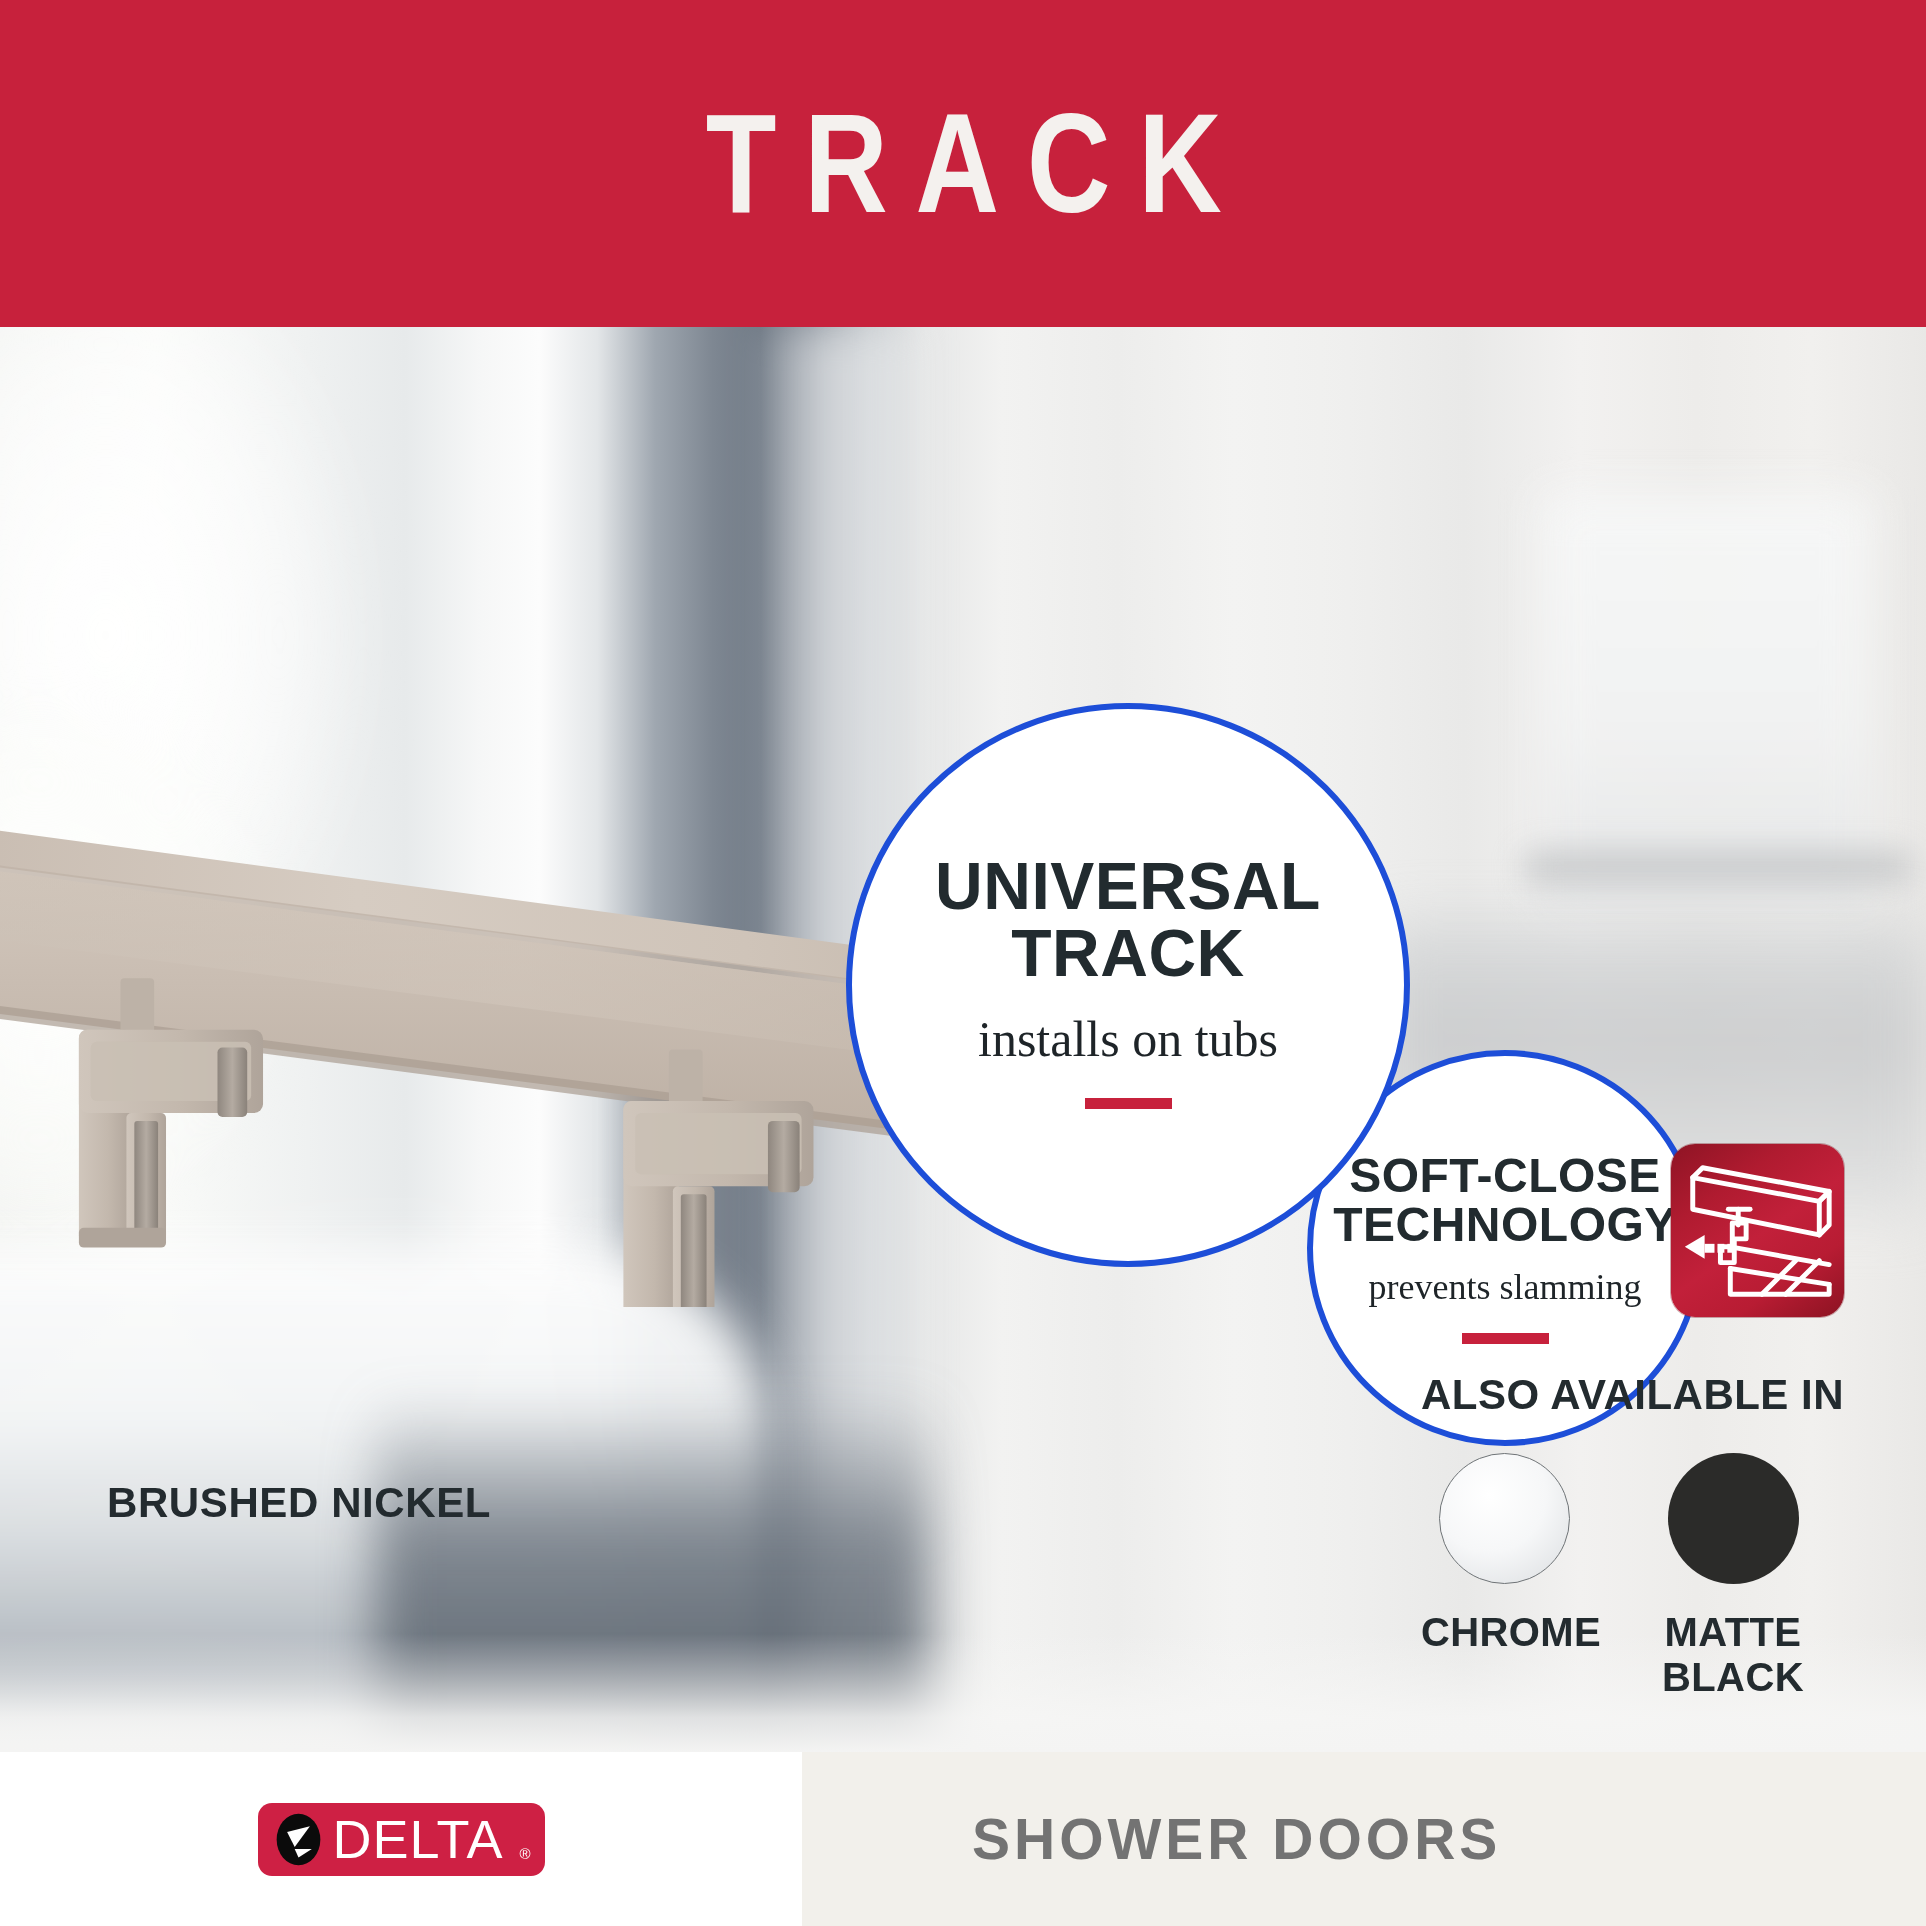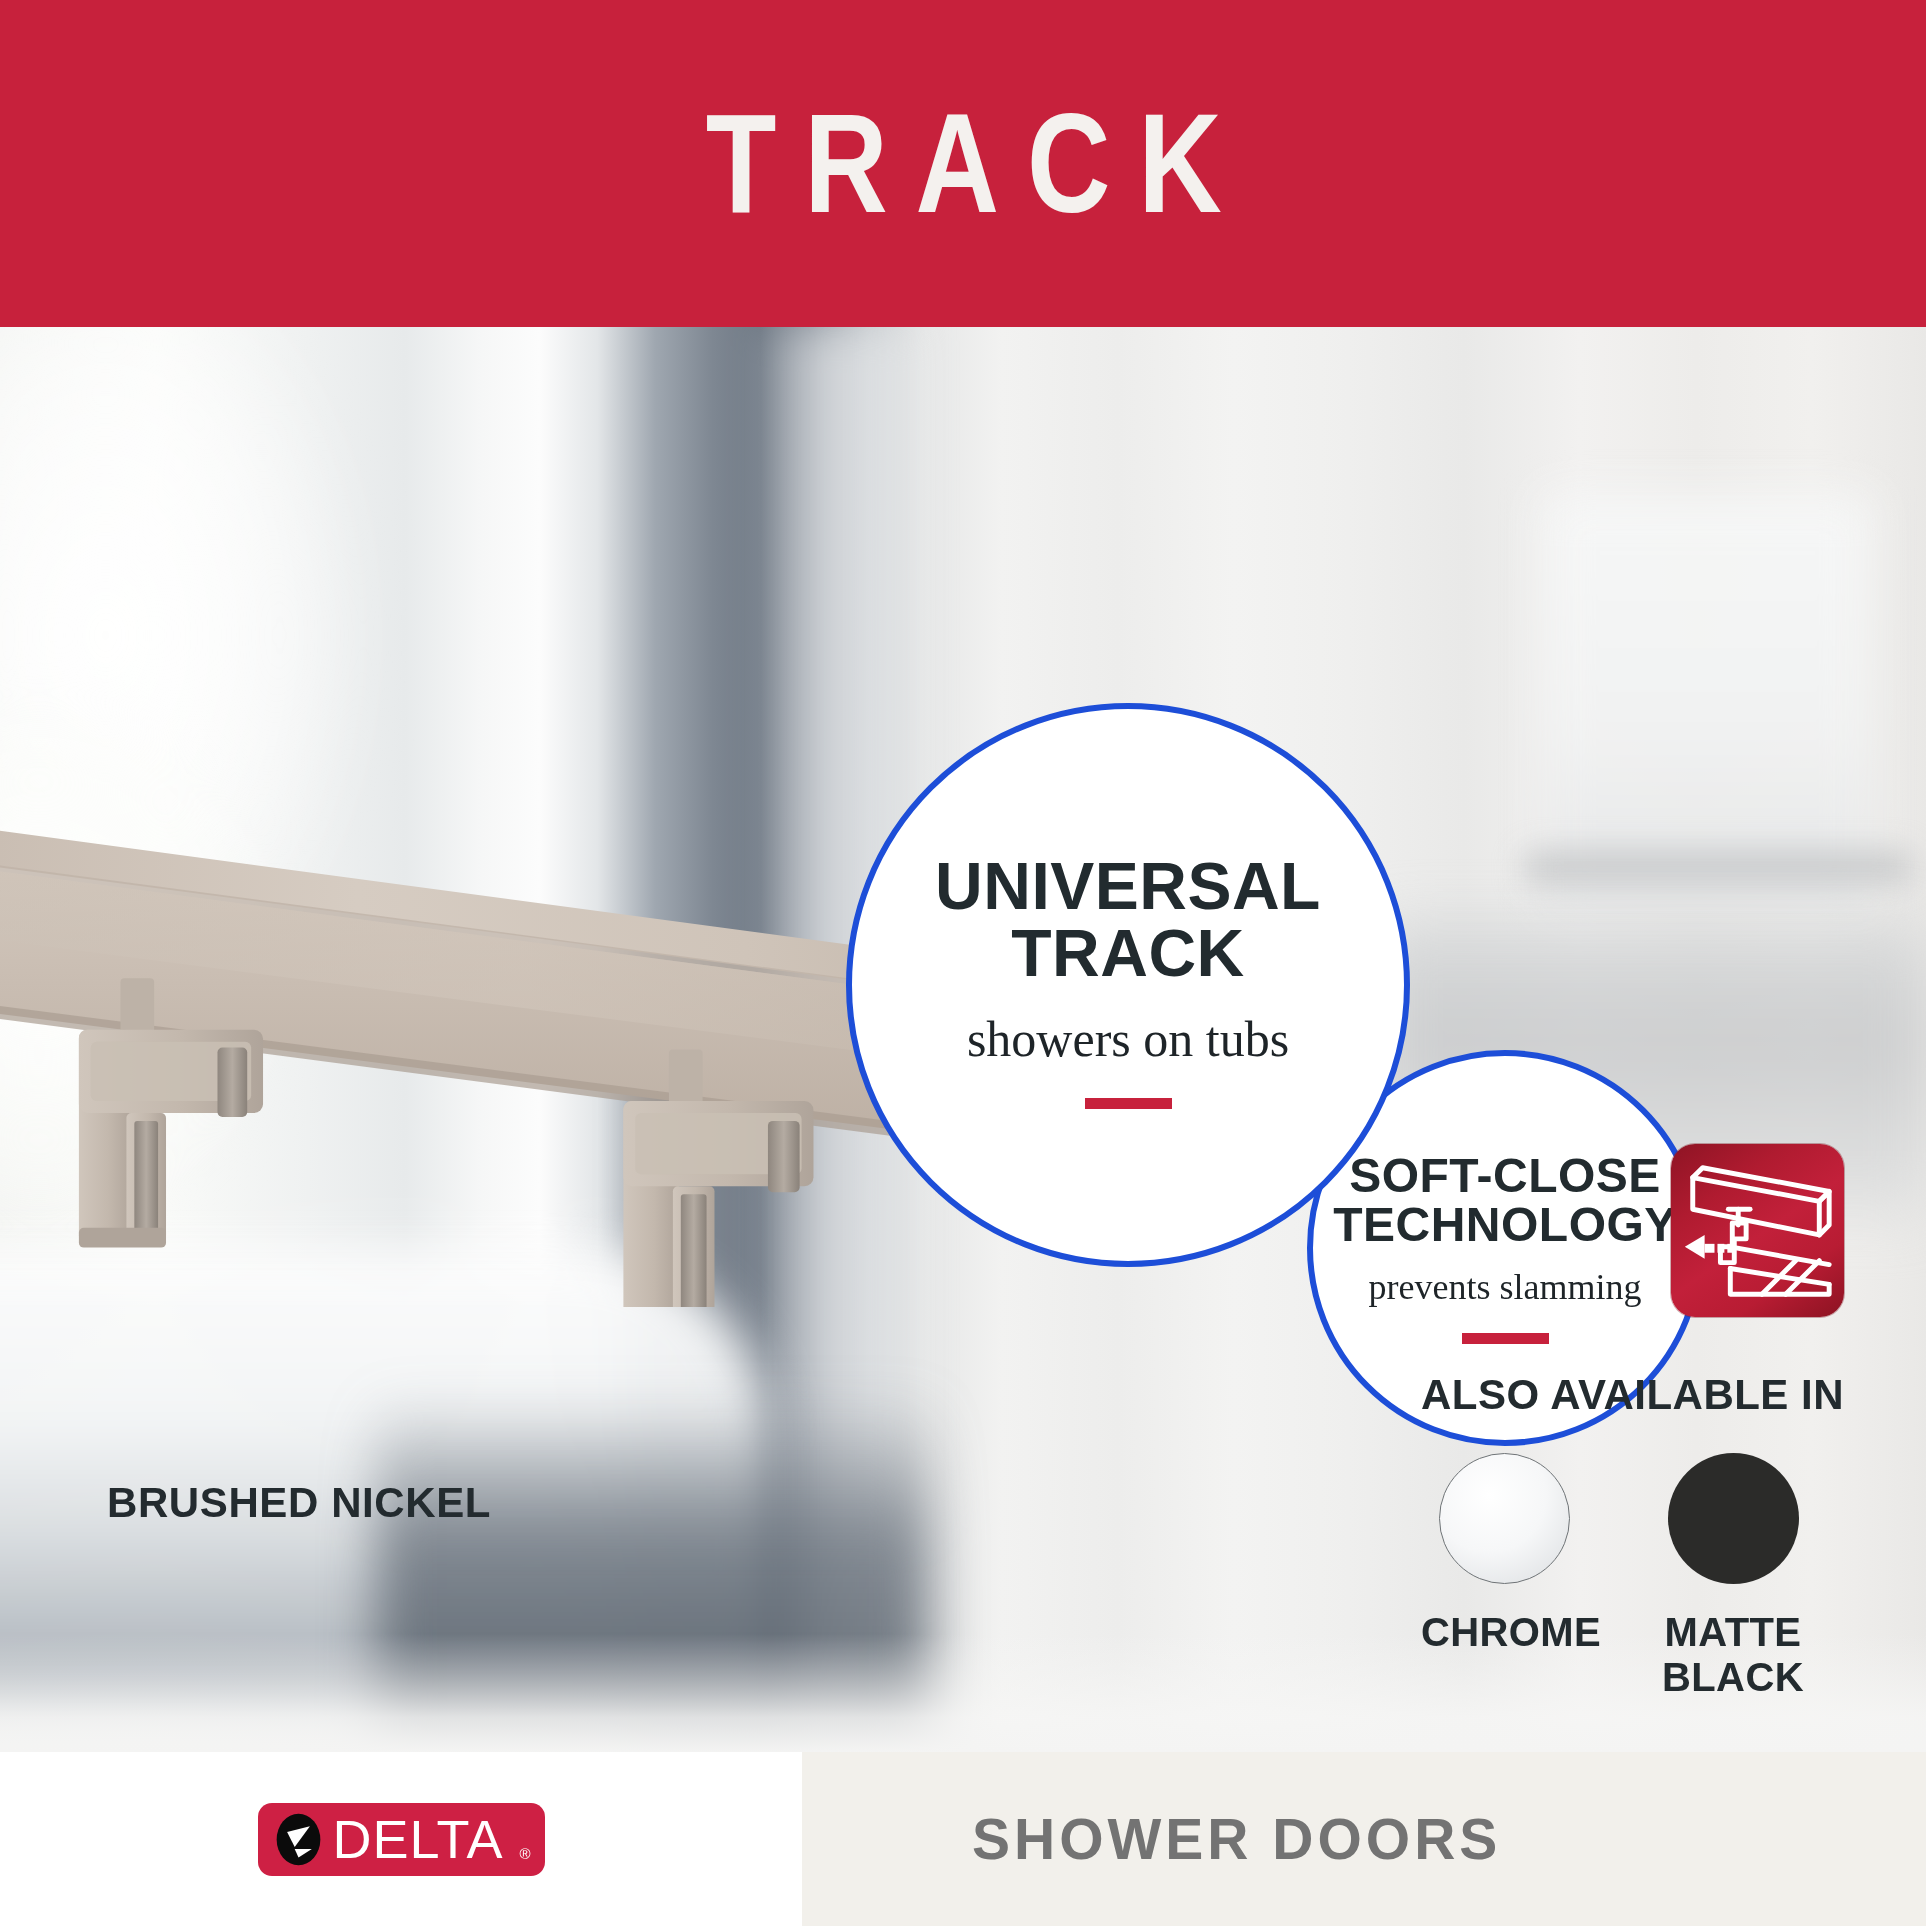--- a/index.html
+++ b/index.html
@@ -352,21 +352,21 @@
         </g>
       </svg>
     </div>
 
     <div class="circle circle-big">
       <div class="c-head">
         <div>UNIVERSAL</div>
         <div>TRACK</div>
       </div>
       <div class="c-sub">
-        <div>showers on tubs</div>
+        <div>installs on tubs</div>
       </div>
       <div class="c-dash"></div>
     </div>
 
     <div class="circle circle-small">
       <div class="c-head">
         <div>SOFT-CLOSE</div>
         <div>TECHNOLOGY</div>
       </div>
       <div class="c-sub">

